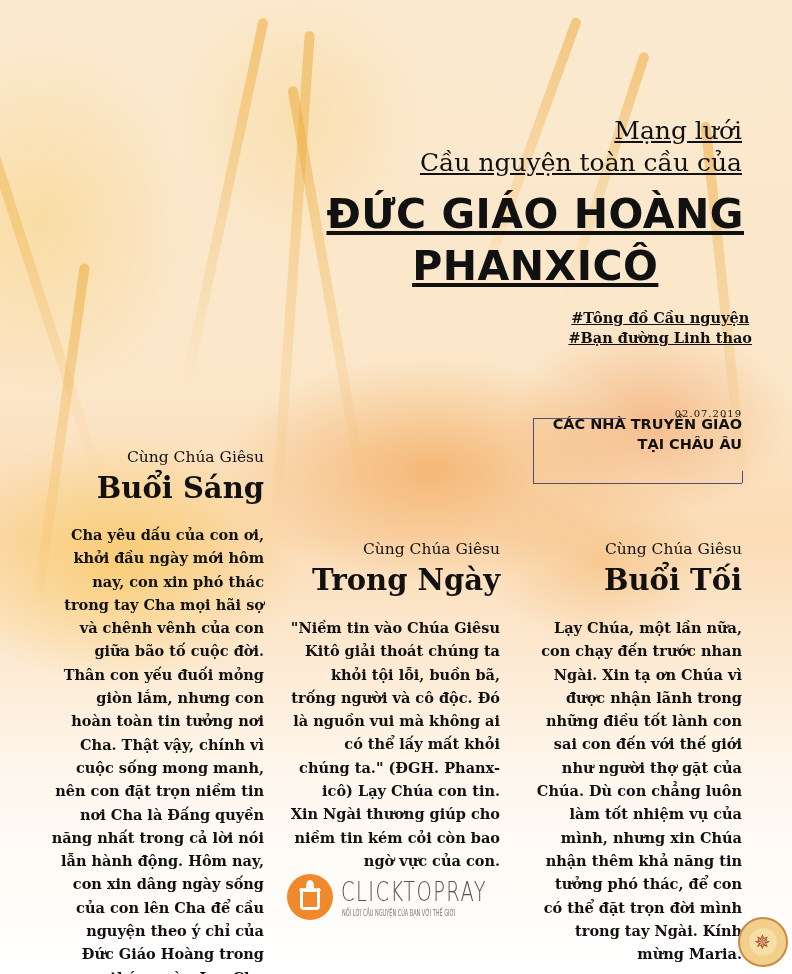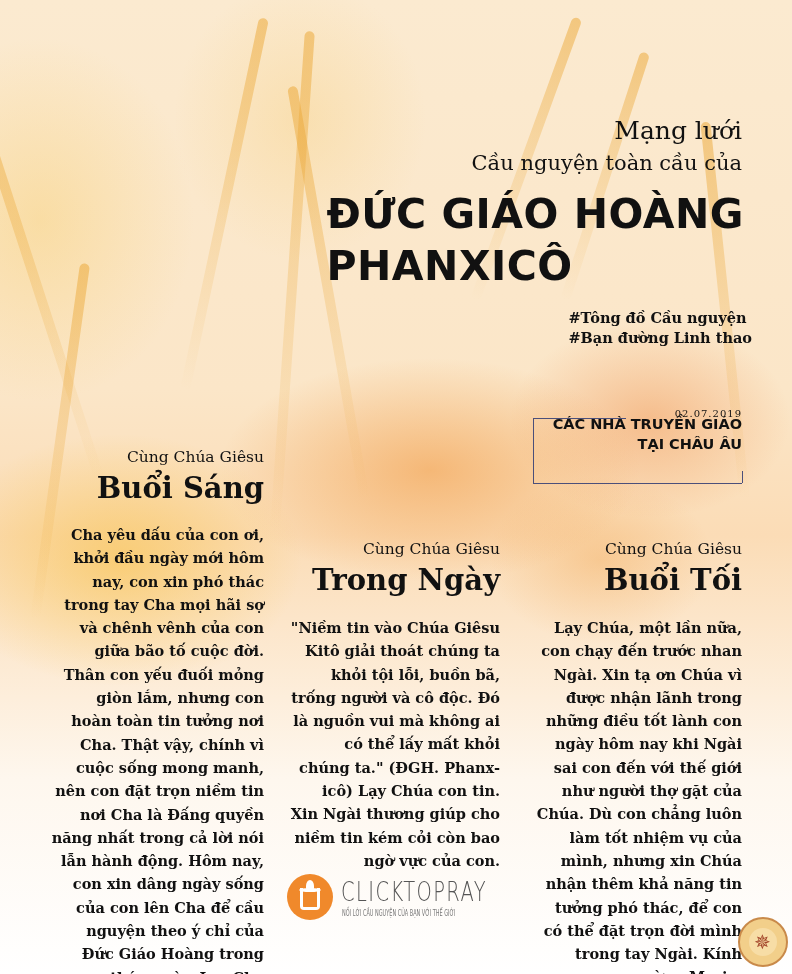--- a/index.html
+++ b/index.html
@@ -10,24 +10,24 @@
       radial-gradient(ellipse 260px 180px at 120px 560px, rgba(247,190,60,0.55), transparent 70%),
       radial-gradient(ellipse 300px 160px at 430px 470px, rgba(240,150,60,0.55), transparent 70%),
       radial-gradient(ellipse 200px 140px at 650px 420px, rgba(238,140,70,0.45), transparent 70%),
       radial-gradient(ellipse 220px 260px at 40px 220px, rgba(246,200,90,0.35), transparent 70%),
       radial-gradient(ellipse 180px 200px at 300px 120px, rgba(246,205,120,0.35), transparent 70%),
       radial-gradient(ellipse 160px 120px at 600px 560px, rgba(240,160,70,0.35), transparent 70%),
       linear-gradient(180deg, #fbead0 0%, #fbe6c8 40%, #fbdcb6 55%, #fef7ee 80%, #ffffff 100%);
   }
   .stalk { position:absolute; width:10px; border-radius:6px;
     background:linear-gradient(180deg, rgba(236,170,60,0.55), rgba(236,170,60,0.0)); transform-origin: bottom center; }
-  .text-abs { position:absolute; text-align:left; }
+  .text-abs { position:absolute; text-align:center;text-decoration:underline; }
 
   .header-line1 { right:50px; top:115px; font-size:25px; line-height:32px; }
-  .header-line2 { right:50px; top:147px; font-size:21px; line-height:32px; }
+  .header-line2 { right:50px; top:147px; font-size:25px; line-height:32px; }
   .header-big { right:48px; top:188px; font-family:"DejaVu Sans", sans-serif; font-weight:bold;
     font-size:41px; line-height:52px; letter-spacing:0.5px; }
   .hashtags { right:40px; top:308px; font-size:14.5px; line-height:20px; font-weight:bold; }
 
   .date-box { position:absolute; left:533px; top:418px; width:208px; height:65px;
     border-left:1px solid #4b4f7a; border-bottom:1px solid #4b4f7a; }
   .date-box .top-line { position:absolute; left:0; top:0; width:92px; height:1px; background:#4b4f7a; }
   .date-box .right-tick { position:absolute; right:-1px; bottom:0; width:1px; height:12px; background:#4b4f7a; }
   .date { position:absolute; right:50px; top:408px; font-size:10px; letter-spacing:1px; }
   .topic { position:absolute; right:50px; top:414px; font-family:"DejaVu Sans", sans-serif;
@@ -140,21 +140,20 @@
 
 <div class="col col3">
   <div class="kicker">Cùng Chúa Giêsu</div>
   <div class="title">Buổi Tối</div>
   <div class="body">
       <div>Lạy Chúa, một lần nữa,</div>
       <div>con chạy đến trước nhan</div>
       <div>Ngài. Xin tạ ơn Chúa vì</div>
       <div>được nhận lãnh trong</div>
       <div>những điều tốt lành con</div>
-      <div>ngày hôm nay khi Ngài</div>
       <div>sai con đến với thế giới</div>
       <div>như người thợ gặt của</div>
       <div>Chúa. Dù con chẳng luôn</div>
       <div>làm tốt nhiệm vụ của</div>
       <div>mình, nhưng xin Chúa</div>
       <div>nhận thêm khả năng tin</div>
       <div>tưởng phó thác, để con</div>
       <div>có thể đặt trọn đời mình</div>
       <div>trong tay Ngài. Kính</div>
       <div>mừng Maria.</div>

